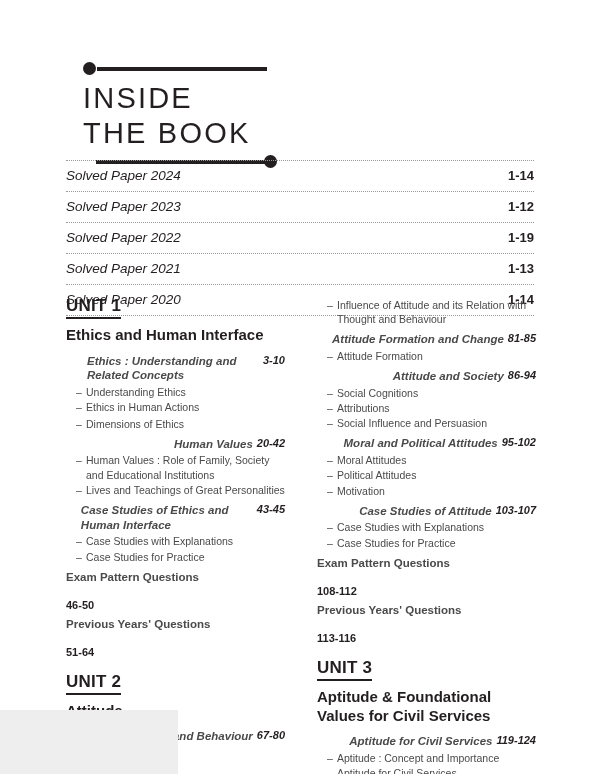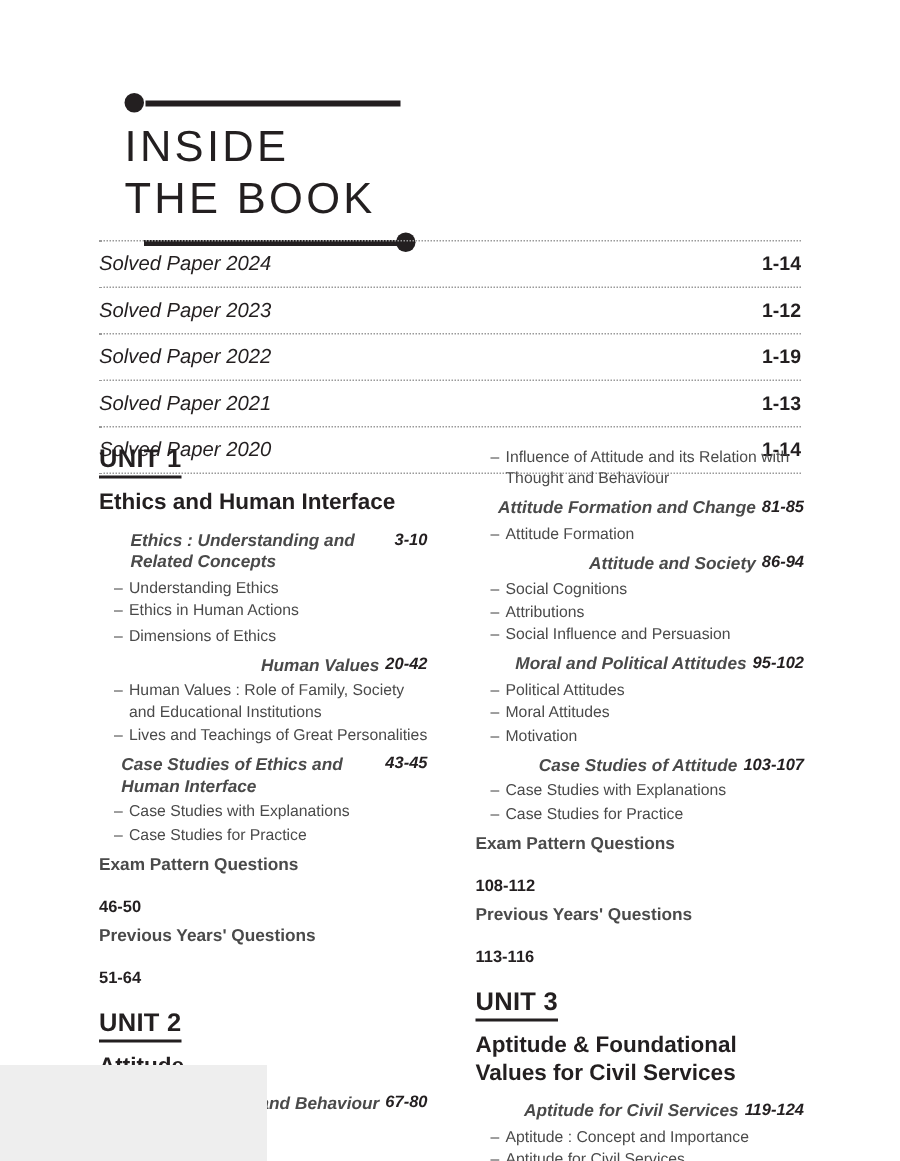--- a/index.html
+++ b/index.html
@@ -333,22 +333,22 @@
       <li>Social Cognitions</li>
       <li>Attributions</li>
       <li>Social Influence and Persuasion</li>
     </ul>
 
     <div class="chap">
       <span class="chap-name">Moral and  Political Attitudes</span>
       <span class="chap-pages">95-102</span>
     </div>
     <ul class="subs">
+      <li>Moral Attitudes</li>
       <li>Political Attitudes</li>
-      <li>Moral Attitudes</li>
       <li>Motivation</li>
     </ul>
 
     <div class="chap">
       <span class="chap-name">Case Studies of Attitude</span>
       <span class="chap-pages">103-107</span>
     </div>
     <ul class="subs">
       <li>Case Studies with Explanations</li>
       <li>Case Studies for Practice</li>

